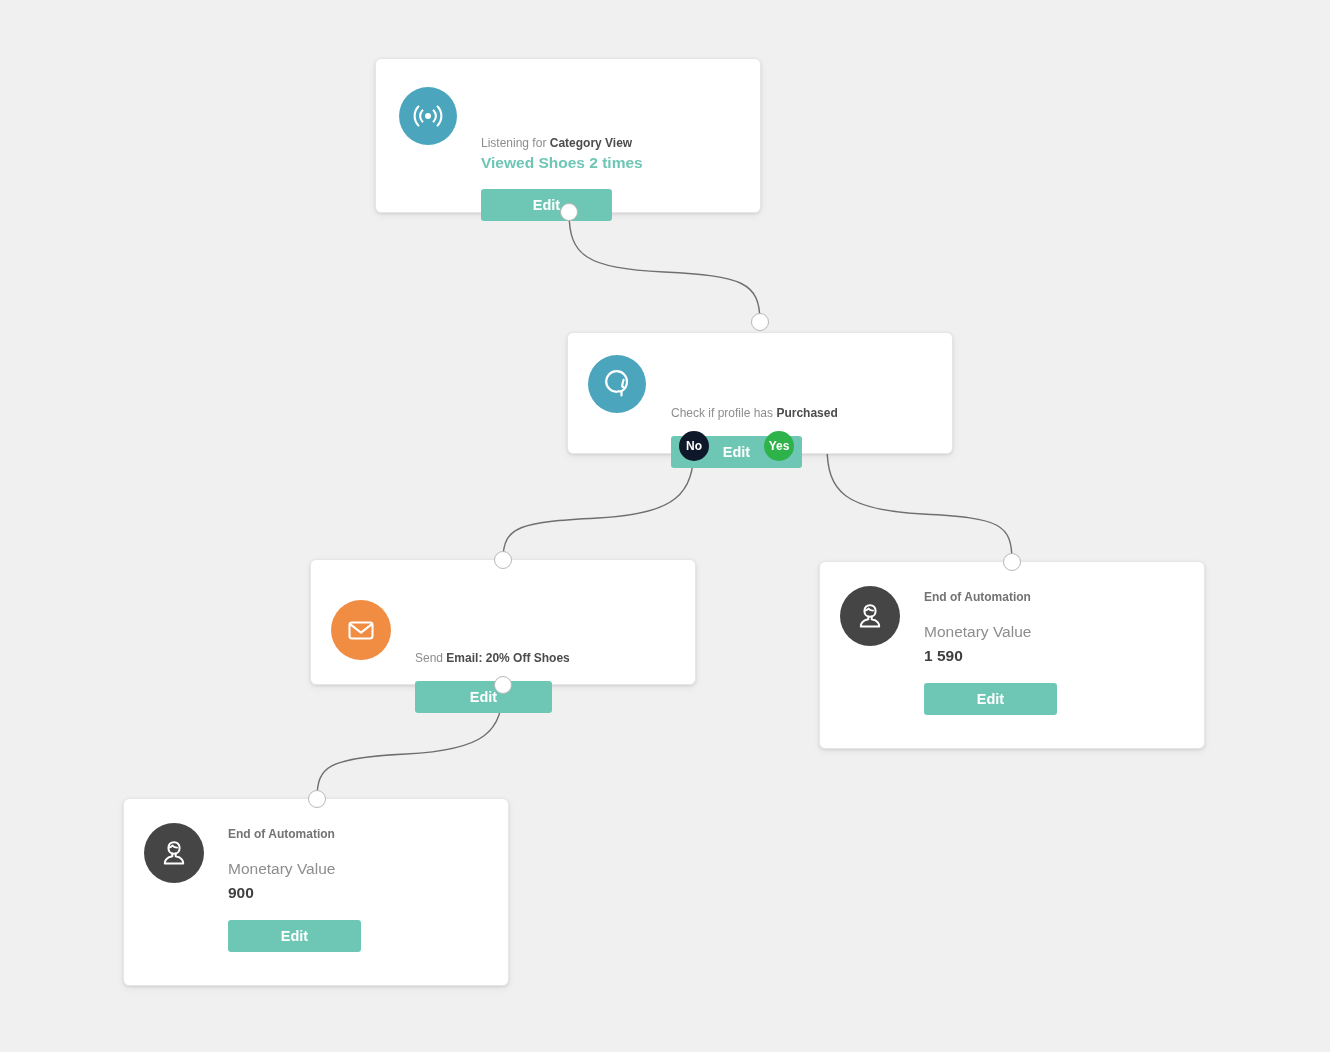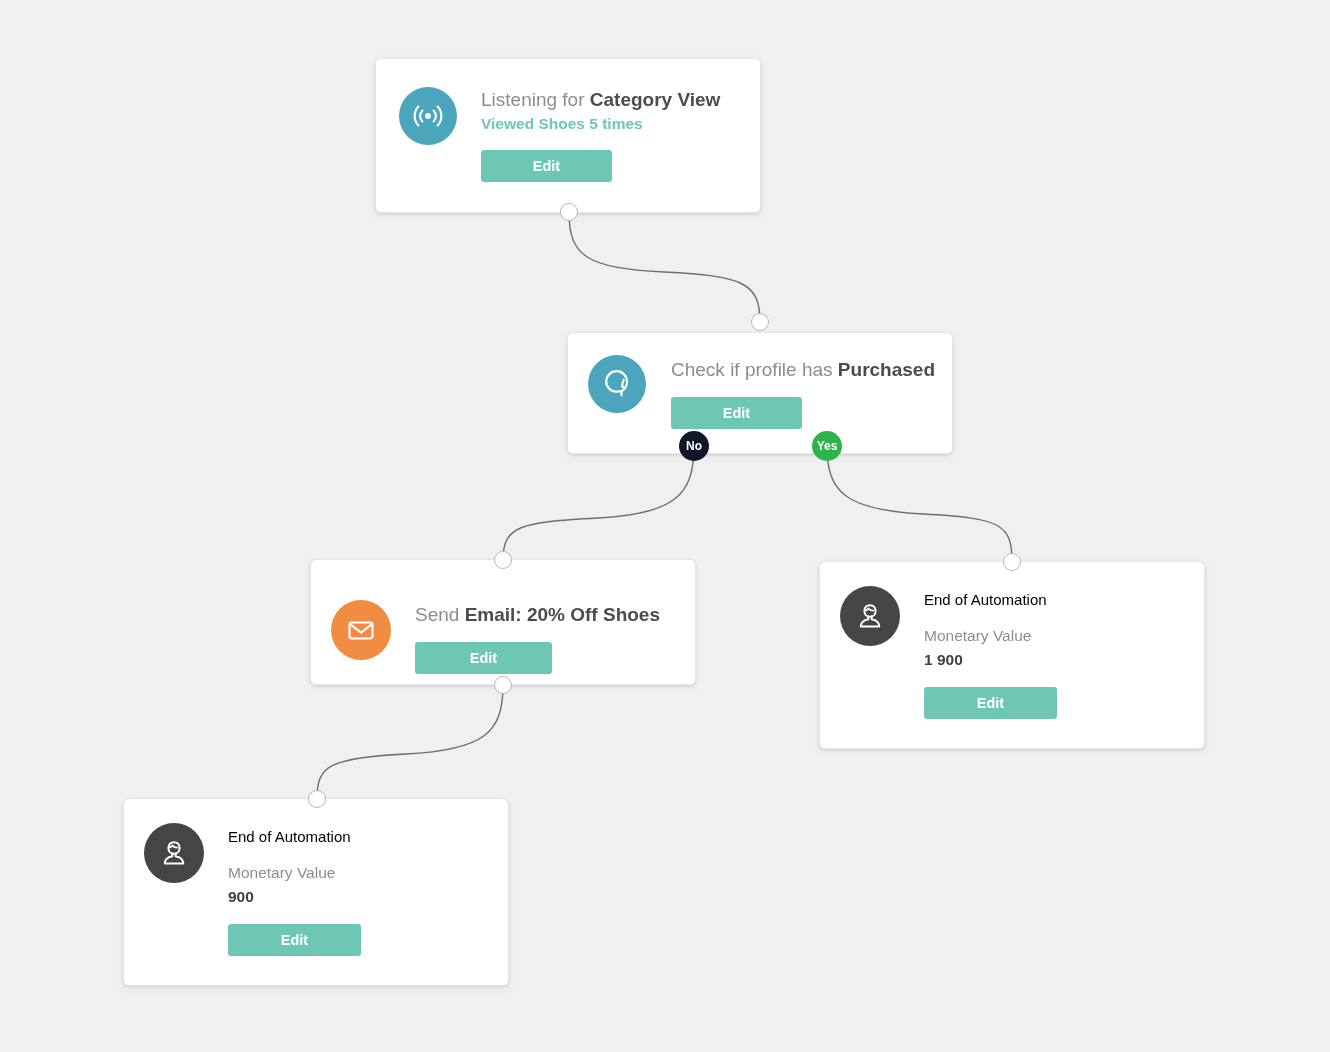--- a/index.html
+++ b/index.html
@@ -53,40 +53,41 @@
     align-items: center;
     justify-content: center;
   }
   .icon-circle svg { display: block; }
   .ic-teal   { background: #4ba6bd; }
   .ic-orange { background: #f08d43; }
   .ic-dark   { background: #454545; }
 
   
   .line-main {
-    font-size: 19px;
+    font-size: 12px;
     color: #8d8d8d;
     line-height: 1.3;
     white-space: nowrap;
+    margin-top: 48px;
   }
   .line-main b {
     color: #4c4c4c;
     font-weight: bold;
   }
   .line-sub-teal {
     font-size: 15.5px;
     color: #6ec6b4;
     font-weight: bold;
     line-height: 1.45;
     white-space: nowrap;
   }
   .title-strong {
-    font-size: 15px;
-    color: #000000;
-    font-weight: normal;
+    font-size: 12px;
+    color: #737373;
+    font-weight: bold;
     line-height: 1.3;
     white-space: nowrap;
   }
   .label-muted {
     font-size: 15.5px;
     color: #8d8d8d;
     line-height: 1.3;
     white-space: nowrap;
   }
   .value-strong {
@@ -170,21 +171,21 @@
           <path d="M11.4 11.4a8 8 0 0 0 0 11.2" stroke="#ffffff" stroke-width="2.1" fill="none" stroke-linecap="round"></path>
           <path d="M22.6 11.4a8 8 0 0 1 0 11.2" stroke="#ffffff" stroke-width="2.1" fill="none" stroke-linecap="round"></path>
           <path d="M7.4 7.6a13.6 13.6 0 0 0 0 18.8" stroke="#ffffff" stroke-width="2.1" fill="none" stroke-linecap="round"></path>
           <path d="M26.6 7.6a13.6 13.6 0 0 1 0 18.8" stroke="#ffffff" stroke-width="2.1" fill="none" stroke-linecap="round"></path>
         </svg>
       </div>
       <div style="margin-left:24px; padding-top:1px;">
         <div class="line-main">
           <span>Listening for </span><b>Category View</b>
         </div>
-        <div class="line-sub-teal">Viewed Shoes 5 times</div>
+        <div class="line-sub-teal">Viewed Shoes 2 times</div>
         <button class="edit-btn" style="margin-top:15px; width:131px;">Edit</button>
       </div>
     </div>
   </div>
   <div class="port" style="left:569px; top:212px;"></div>
 
   <div class="node" style="left:567px; top:332px; width:386px; height:122px;">
     <div class="node-inner" style="padding:22px 0 0 20px;">
       <div class="icon-circle ic-teal" style="width:58px; height:58px;">
         <svg width="36" height="36" viewBox="0 0 36 36">
@@ -196,21 +197,21 @@
       <div style="margin-left:25px; padding-top:3px;">
         <div class="line-main">
           <span>Check if profile has </span><b>Purchased</b>
         </div>
         <button class="edit-btn" style="margin-top:14px; width:131px;">Edit</button>
       </div>
     </div>
   </div>
   <div class="port" style="left:760px; top:322px;"></div>
   <div class="branch-badge badge-no" style="left:694px; top:446px;">No</div>
-  <div class="branch-badge badge-yes" style="left:827px; top:446px;">Yes</div>
+  <div class="branch-badge badge-yes" style="left:779px; top:446px;">Yes</div>
 
   <div class="node" style="left:310px; top:559px; width:386px; height:126px;">
     <div class="node-inner" style="padding:40px 0 0 20px;">
       <div class="icon-circle ic-orange" style="width:60px; height:60px;">
         <svg width="34" height="34" viewBox="0 0 34 34">
           <rect x="5.5" y="9.5" width="23" height="16" rx="2.4" stroke="#ffffff" stroke-width="2.1" fill="none"></rect>
           <path d="M6.4 11.3 L17 19.6 L27.6 11.3" stroke="#ffffff" stroke-width="2.1" fill="none" stroke-linecap="round" stroke-linejoin="round"></path>
         </svg>
       </div>
       <div style="margin-left:24px; padding-top:3px;">
@@ -229,21 +230,21 @@
       <div class="icon-circle ic-dark" style="width:60px; height:60px;">
         <svg width="36" height="36" viewBox="0 0 36 36">
           <path d="M18 7.2 C14.7 7.2 12.4 9.6 12.4 12.9 C12.4 16.2 14.7 18.8 18 18.8 C21.3 18.8 23.6 16.2 23.6 12.9 C23.6 9.6 21.3 7.2 18 7.2 Z" stroke="#ffffff" stroke-width="2" fill="none"></path>
           <path d="M13 12.6 C14.3 12.4 15.6 11.7 16.5 10.6 C17.6 11.9 19.4 12.6 21.1 12.6" stroke="#ffffff" stroke-width="1.9" fill="none" stroke-linecap="round" stroke-linejoin="round"></path>
           <path d="M16.3 18.6 L16.3 21.2 C16.3 21.2 12 22.1 10.2 24.3 C9.1 25.6 8.8 27.4 8.8 28.6 L27.2 28.6 C27.2 27.4 26.9 25.6 25.8 24.3 C24 22.1 19.7 21.2 19.7 21.2 L19.7 18.6" stroke="#ffffff" stroke-width="2" fill="none" stroke-linecap="round" stroke-linejoin="round"></path>
         </svg>
       </div>
       <div style="margin-left:24px; padding-top:4px;">
         <div class="title-strong">End of Automation</div>
         <div class="label-muted" style="margin-top:16px;">Monetary Value</div>
-        <div class="value-strong" style="margin-top:4px;">1 900</div>
+        <div class="value-strong" style="margin-top:4px;">1 590</div>
         <button class="edit-btn" style="margin-top:17px; width:133px;">Edit</button>
       </div>
     </div>
   </div>
   <div class="port" style="left:1012px; top:562px;"></div>
 
   <div class="node" style="left:123px; top:798px; width:386px; height:188px;">
     <div class="node-inner" style="padding:24px 0 0 20px;">
       <div class="icon-circle ic-dark" style="width:60px; height:60px;">
         <svg width="36" height="36" viewBox="0 0 36 36">

